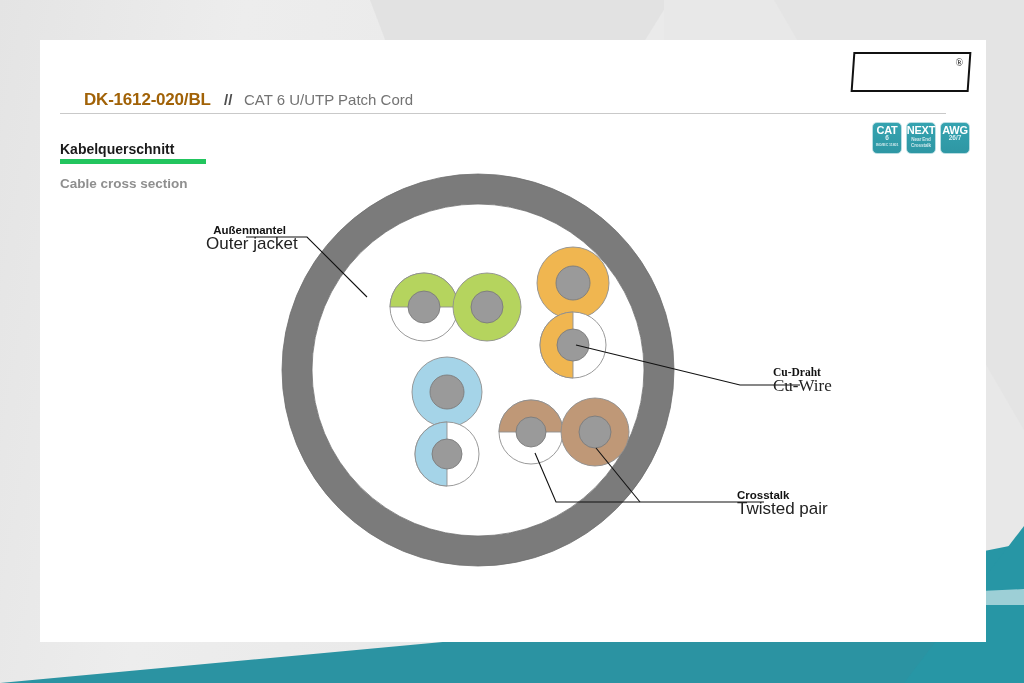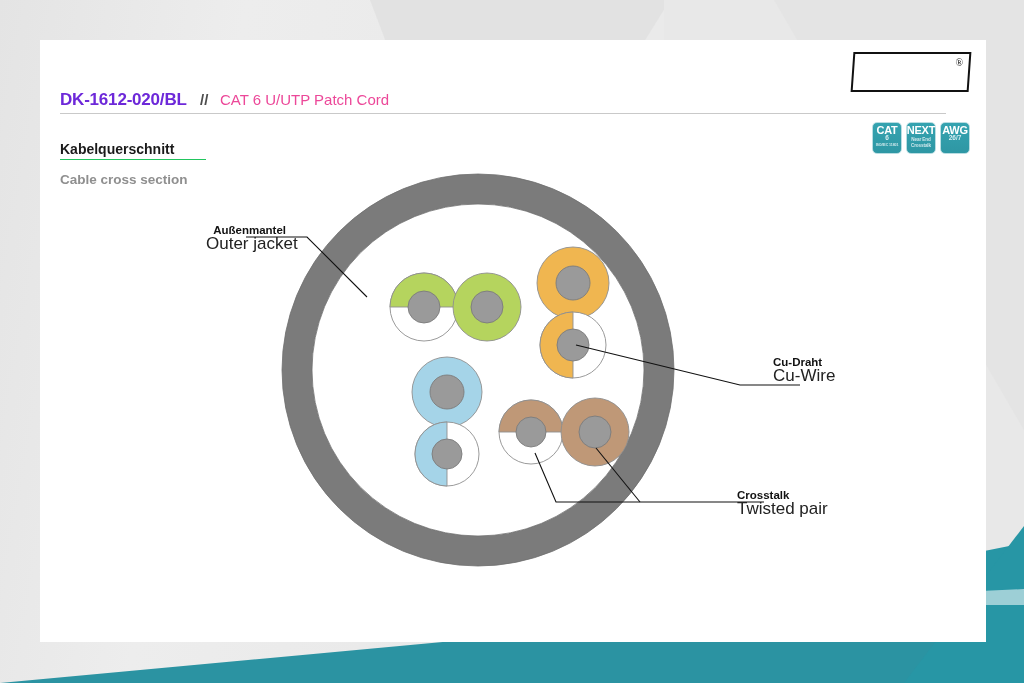--- a/index.html
+++ b/index.html
@@ -125,34 +125,34 @@
 
   
   #title-row{
     position:absolute;left:20px;top:50px;
     width:886px;
     border-bottom:1px solid #c9c9c9;
     padding-bottom:3px;
     white-space:nowrap;
   }
   .sku{
-    color:#6d28d9;font-weight:bold;font-size:17px;letter-spacing:-.2px;
+    color:#a16207;font-weight:bold;font-size:17px;letter-spacing:-.2px;margin-left:24px;
   }
   .slashes{
     color:#4d4d4d;font-weight:bold;font-size:15px;margin:0 7px 0 9px;
   }
   .prod-name{
-    color:#ec4899;font-size:15px;
+    color:#737373;font-size:15px;
   }
 
   
   #section-heading{position:absolute;left:20px;top:100px;}
   .heading-de{
     color:#1a1a1a;font-weight:bold;font-size:14px;
-    border-bottom:1px solid #22c55e;
+    border-bottom:5px solid #22c55e;
     display:inline-block;padding-bottom:2px;padding-right:32px;
   }
   .heading-en{
     color:#8f8f8f;font-weight:bold;font-size:13.5px;
     margin-top:12px;
   }
 
   
   #diagram{position:absolute;left:0;top:0;width:946px;height:602px;}
   .lbl{position:absolute;white-space:nowrap;}
@@ -275,21 +275,21 @@
       <polyline points="495,413 516,462 724,462" fill="none" stroke="#111" stroke-width="1.1"></polyline>
       <polyline points="556,408 600,462" fill="none" stroke="#111" stroke-width="1.1"></polyline>
     </svg>
 
     
     <div class="lbl" style="left:166px;top:183px;text-align:right;width:80px;">
       <div class="lbl-de">Außenmantel</div>
       <div class="lbl-en">Outer jacket</div>
     </div>
 
-    <div class="lbl right" style="left:733px;top:315px;">
+    <div class="lbl right" style="left:733px;top:325px;font-family:Liberation Serif, serif;">
       <div class="lbl-de">Cu-Draht</div>
       <div class="lbl-en">Cu-Wire</div>
     </div>
 
     <div class="lbl right" style="left:697px;top:448px;">
       <div class="lbl-de">Crosstalk</div>
       <div class="lbl-en">Twisted pair</div>
     </div>
   </div>
 </div>

